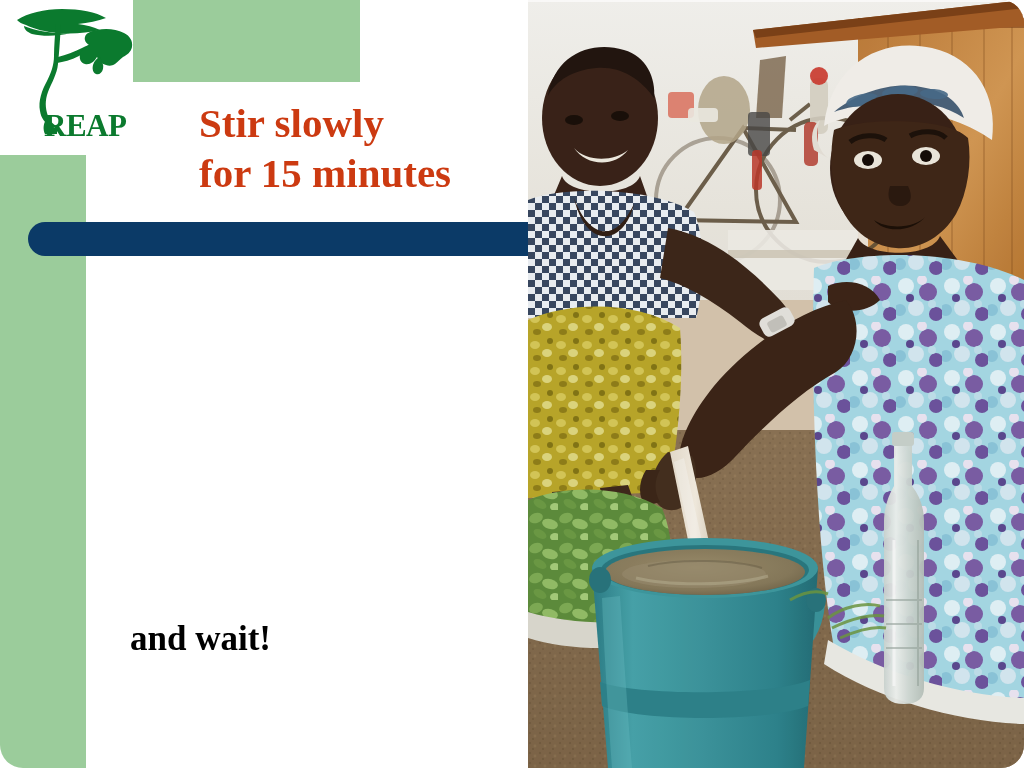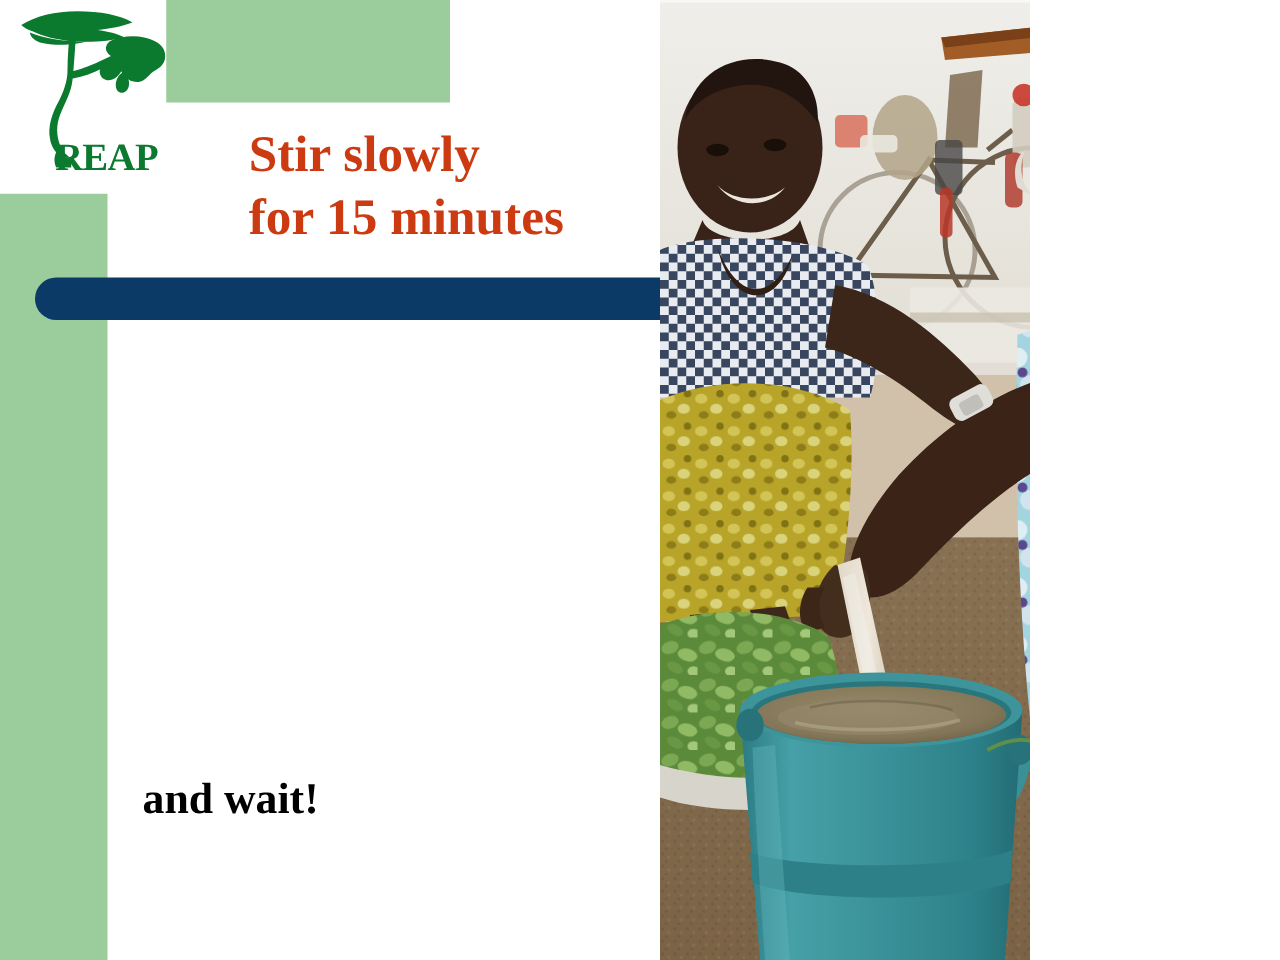--- a/index.html
+++ b/index.html
@@ -6,24 +6,25 @@
     margin: 0;
     padding: 0;
     background: #ffffff;
   }
   body {
     font-family: "Liberation Serif", serif;
   }
 
   #slide {
     position: relative;
-    width: 824px;
+    width: 1024px;
     height: 768px;
     background: #ffffff;
     overflow: hidden;
+    border-radius: 23px;
   }
 
   
   .green-top-block {
     position: absolute;
     left: 133px;
     top: 0px;
     width: 227px;
     height: 82px;
     background: #9bcc9b;
@@ -77,21 +78,21 @@
     font-family: "Liberation Serif", serif;
     font-weight: bold;
     font-size: 41px;
     line-height: 1.22;
     color: #cc3a11;
     white-space: pre-line;
     margin-left: 44px;
   }
   .subtitle {
     position: absolute;
-    left: 114px;
+    left: 130px;
     top: 621px;
     font-family: "Liberation Serif", serif;
     font-weight: bold;
     font-size: 35px;
     color: #000000;
     line-height: 1;
   }
 
   
   .photo {

